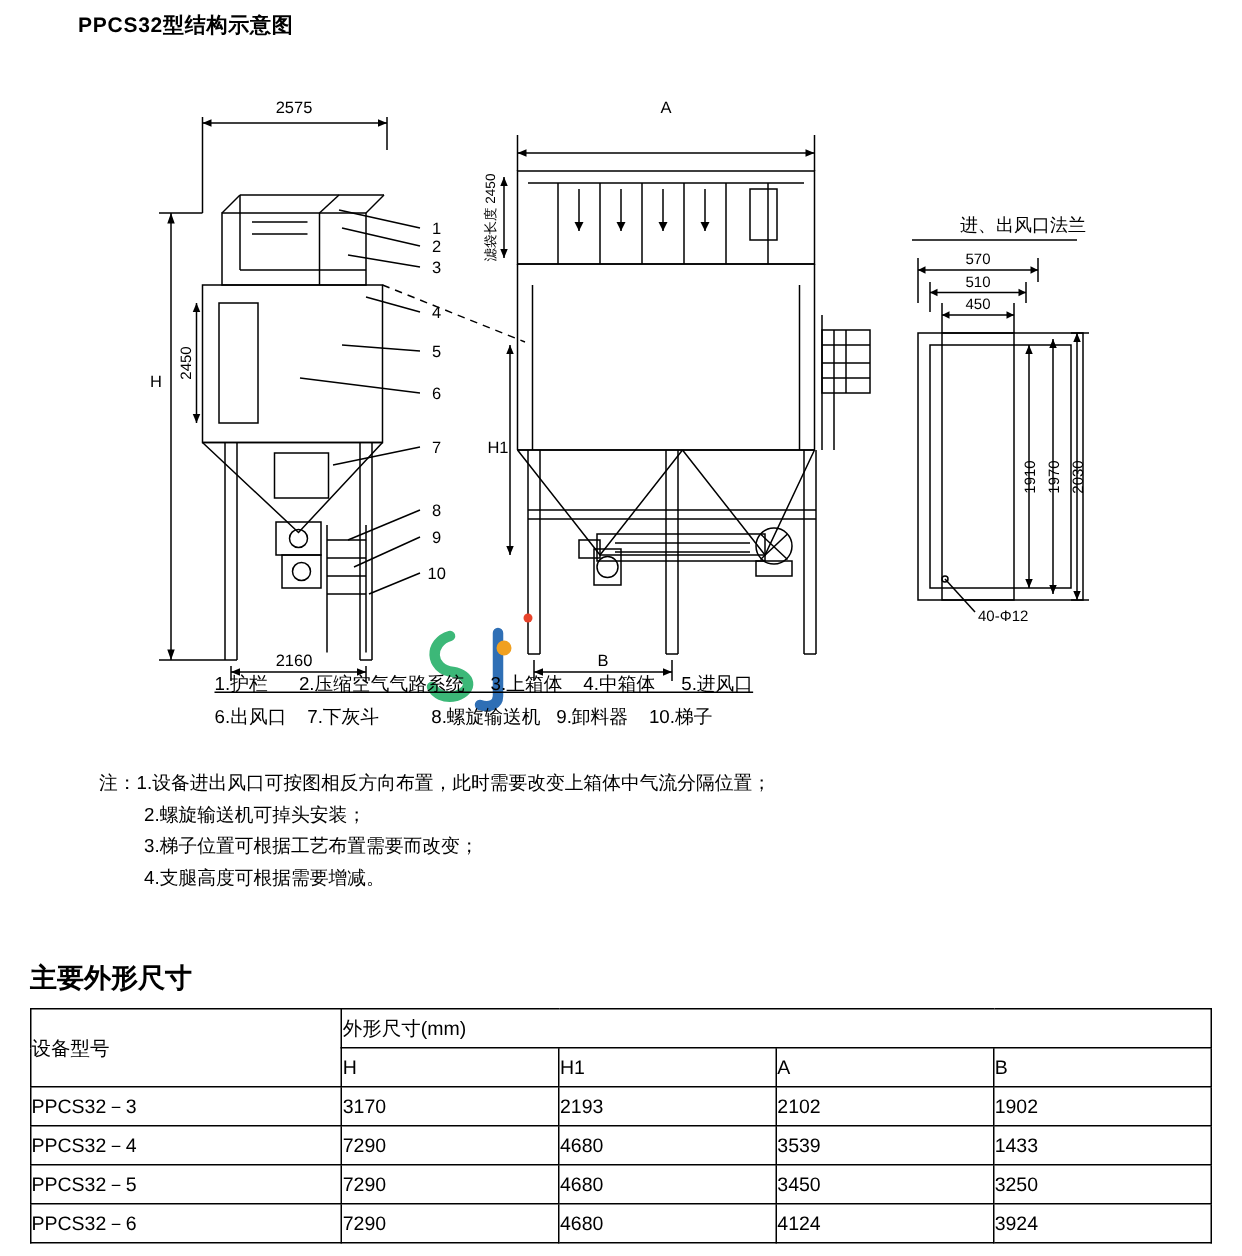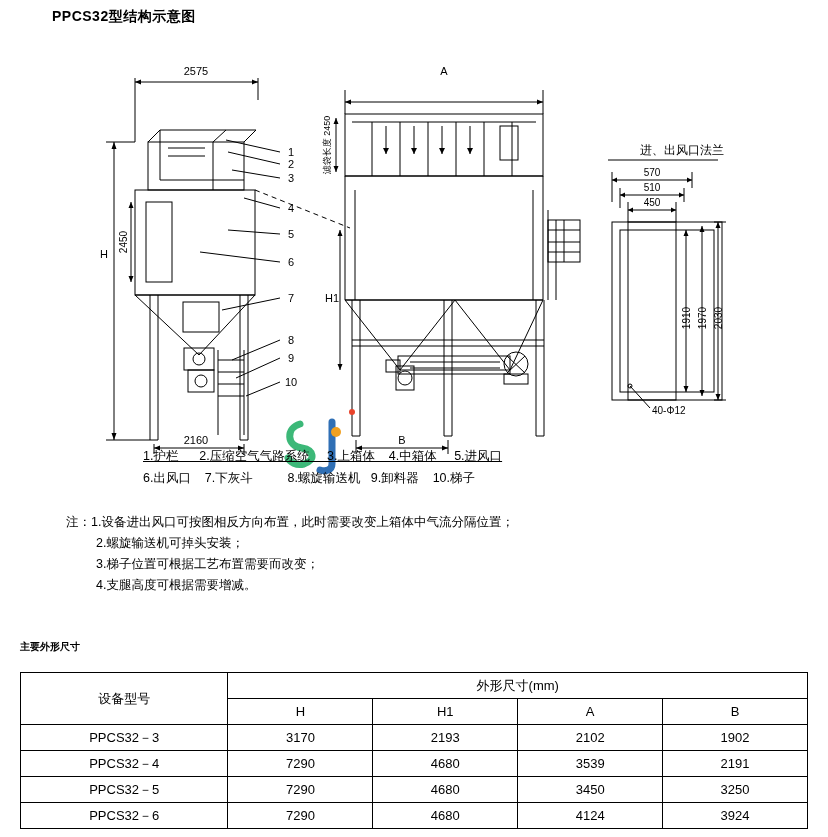--- a/index.html
+++ b/index.html
@@ -63,34 +63,34 @@
     text-align: right;
   }
   .note-line.n0 { left: 66px; top: 0px; }
   .note-line.n1 { left: 96px; top: 21px; }
   .note-line.n2 { left: 96px; top: 42px; }
   .note-line.n3 { left: 96px; top: 63px; }
   .section-title {
     position: absolute;
     left: 20px;
     top: 640px;
-    font-size: 10px;
+    font-size: 18px;
     font-weight: bold;
   }
   table.dims {
     position: absolute;
     left: 20px;
     top: 672px;
     width: 788px;
     border-collapse: collapse;
     font-size: 13px;
   }
   table.dims td, table.dims th {
     border: 1px solid #000;
-    text-align: center;
+    text-align: left;
     font-weight: normal;
     padding: 2px 0;
   }
   table.dims .rowh { height: 26px; }
   table.dims .modelcell { width: 208px; height: 40px; }
   table.dims .subcell { width: 145px; }
   .wm {
     position: absolute;
     left: 280px;
     top: 380px;
@@ -397,21 +397,21 @@
         <td>3170</td>
         <td>2193</td>
         <td>2102</td>
         <td>1902</td>
       </tr>
       <tr class="rowh">
         <td>PPCS32－4</td>
         <td>7290</td>
         <td>4680</td>
         <td>3539</td>
-        <td>2191</td>
+        <td>1433</td>
       </tr>
       <tr class="rowh">
         <td>PPCS32－5</td>
         <td>7290</td>
         <td>4680</td>
         <td>3450</td>
         <td>3250</td>
       </tr>
       <tr class="rowh">
         <td>PPCS32－6</td>

